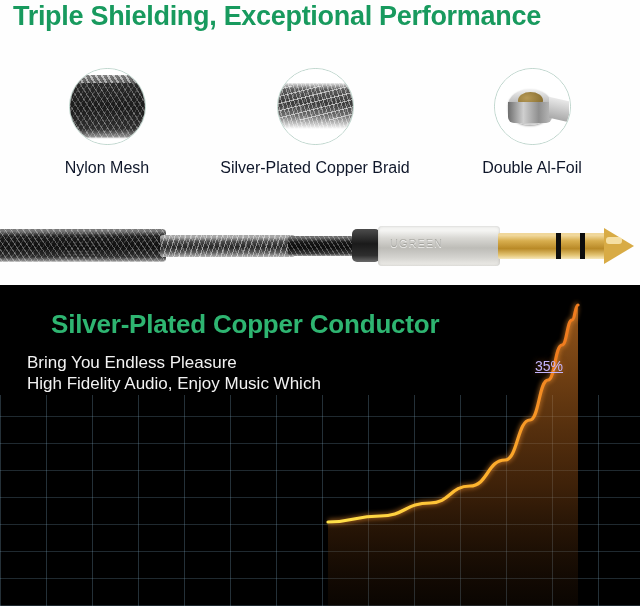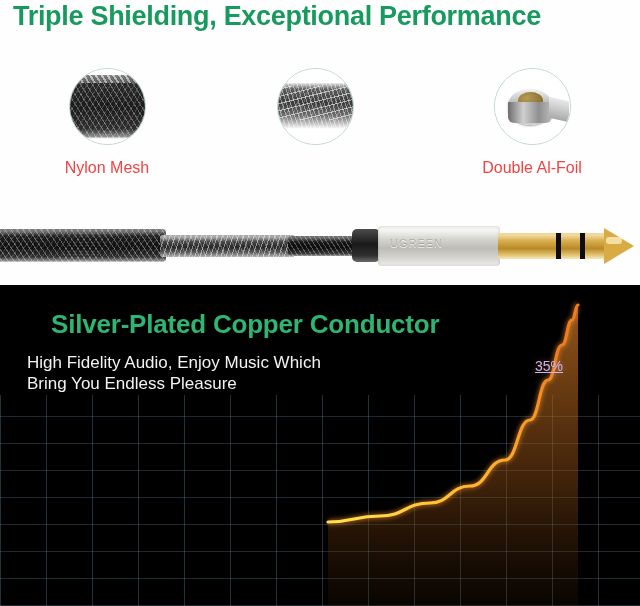--- a/index.html
+++ b/index.html
@@ -70,21 +70,21 @@
     background:linear-gradient(90deg,#6e6e6e,#cfcfcf 35%,#8f8f8f 70%,#bdbdbd);
     border-radius:0 0 6px 6px;
   }
   .foil .tail{
     position:absolute;left:54px;top:30px;width:20px;height:21px;
     background:linear-gradient(180deg,#e9e9e9,#a9a9a9);
     transform:skewY(12deg);
   }
 
   .callout-label{
-    margin-top:14px;font-size:16px;color:#ef4444;white-space:nowrap;text-align:center;
+    margin-top:14px;font-size:16px;color:#0f172a;white-space:nowrap;text-align:center;
   }
 
   
   .product{position:absolute;left:0;top:205px;width:640px;height:80px;}
 
   .cable-outer{
     position:absolute;left:-4px;top:24px;width:170px;height:33px;border-radius:4px;
     background:
       repeating-linear-gradient(56deg, rgba(255,255,255,.30) 0 1px, rgba(255,255,255,0) 1px 5px),
       repeating-linear-gradient(-56deg, rgba(255,255,255,.14) 0 1px, rgba(255,255,255,0) 1px 5px),
@@ -173,20 +173,21 @@
         <div class="circle">
           <div class="inner mesh1"></div>
         </div>
         <div class="callout-label">Nylon Mesh</div>
       </div>
 
       <div class="callout c2">
         <div class="circle">
           <div class="inner mesh2"></div>
         </div>
+        <div class="callout-label">Silver-Plated Copper Braid</div>
       </div>
 
       <div class="callout c3">
         <div class="circle">
           <div class="inner foil">
             <div class="roll"></div>
             <div class="core"></div>
             <div class="band"></div>
             <div class="tail"></div>
           </div>
@@ -210,22 +211,22 @@
       <div class="tip"></div>
       <div class="tip-hi"></div>
     </div>
   </div>
 
   <div class="dark-panel">
     <div class="grid"></div>
 
     <div class="sub-head" style="top:24px;">Silver-Plated Copper Conductor</div>
     <div class="sub-text" style="top:67px;">
+      <div>Bring You Endless Pleasure</div>
       <div>High Fidelity Audio, Enjoy Music Which</div>
-      <div>Bring You Endless Pleasure</div>
     </div>
 
     <svg class="glow-curve" style="top:0;height:321px;" width="640" height="321" viewBox="0 0 640 321" preserveAspectRatio="none">
       <defs>
         <linearGradient id="curveStroke" x1="0" y1="1" x2="0.45" y2="0">
           <stop offset="0%" stop-color="#ffe24a"></stop>
           <stop offset="35%" stop-color="#ffb62e"></stop>
           <stop offset="100%" stop-color="#f07c1e"></stop>
         </linearGradient>
         <linearGradient id="curveFill" x1="0" y1="0" x2="0" y2="1">

